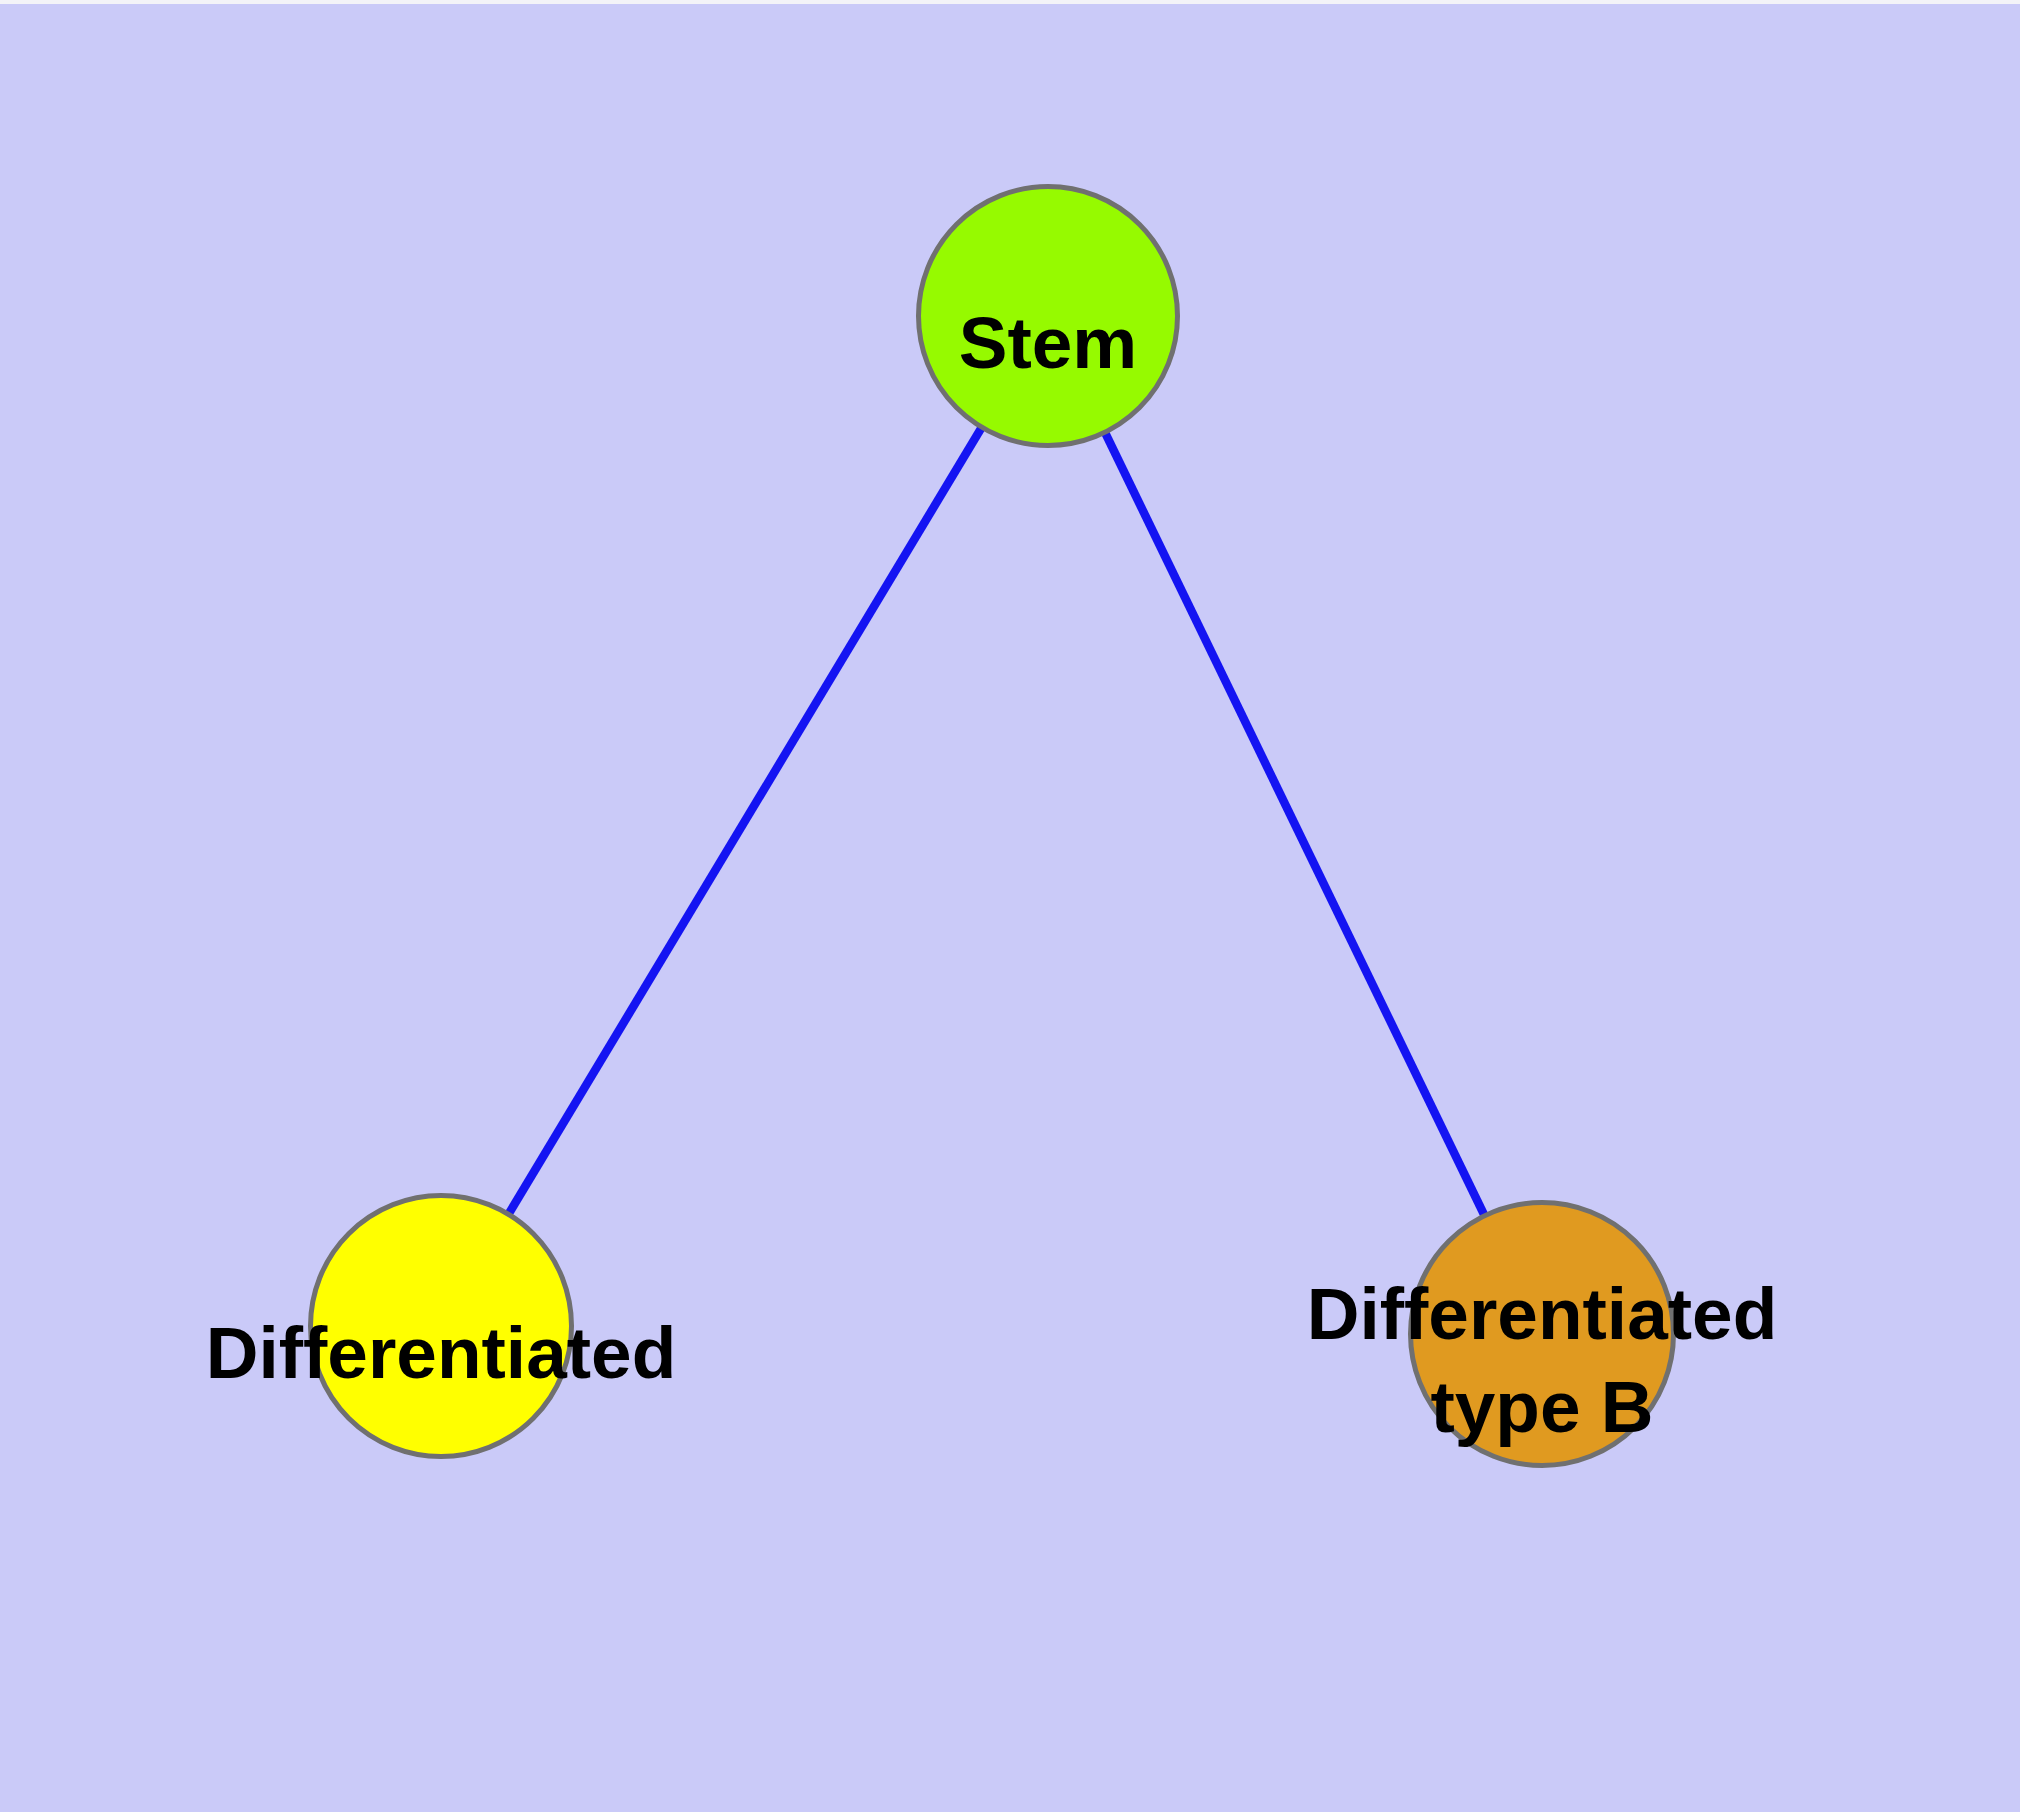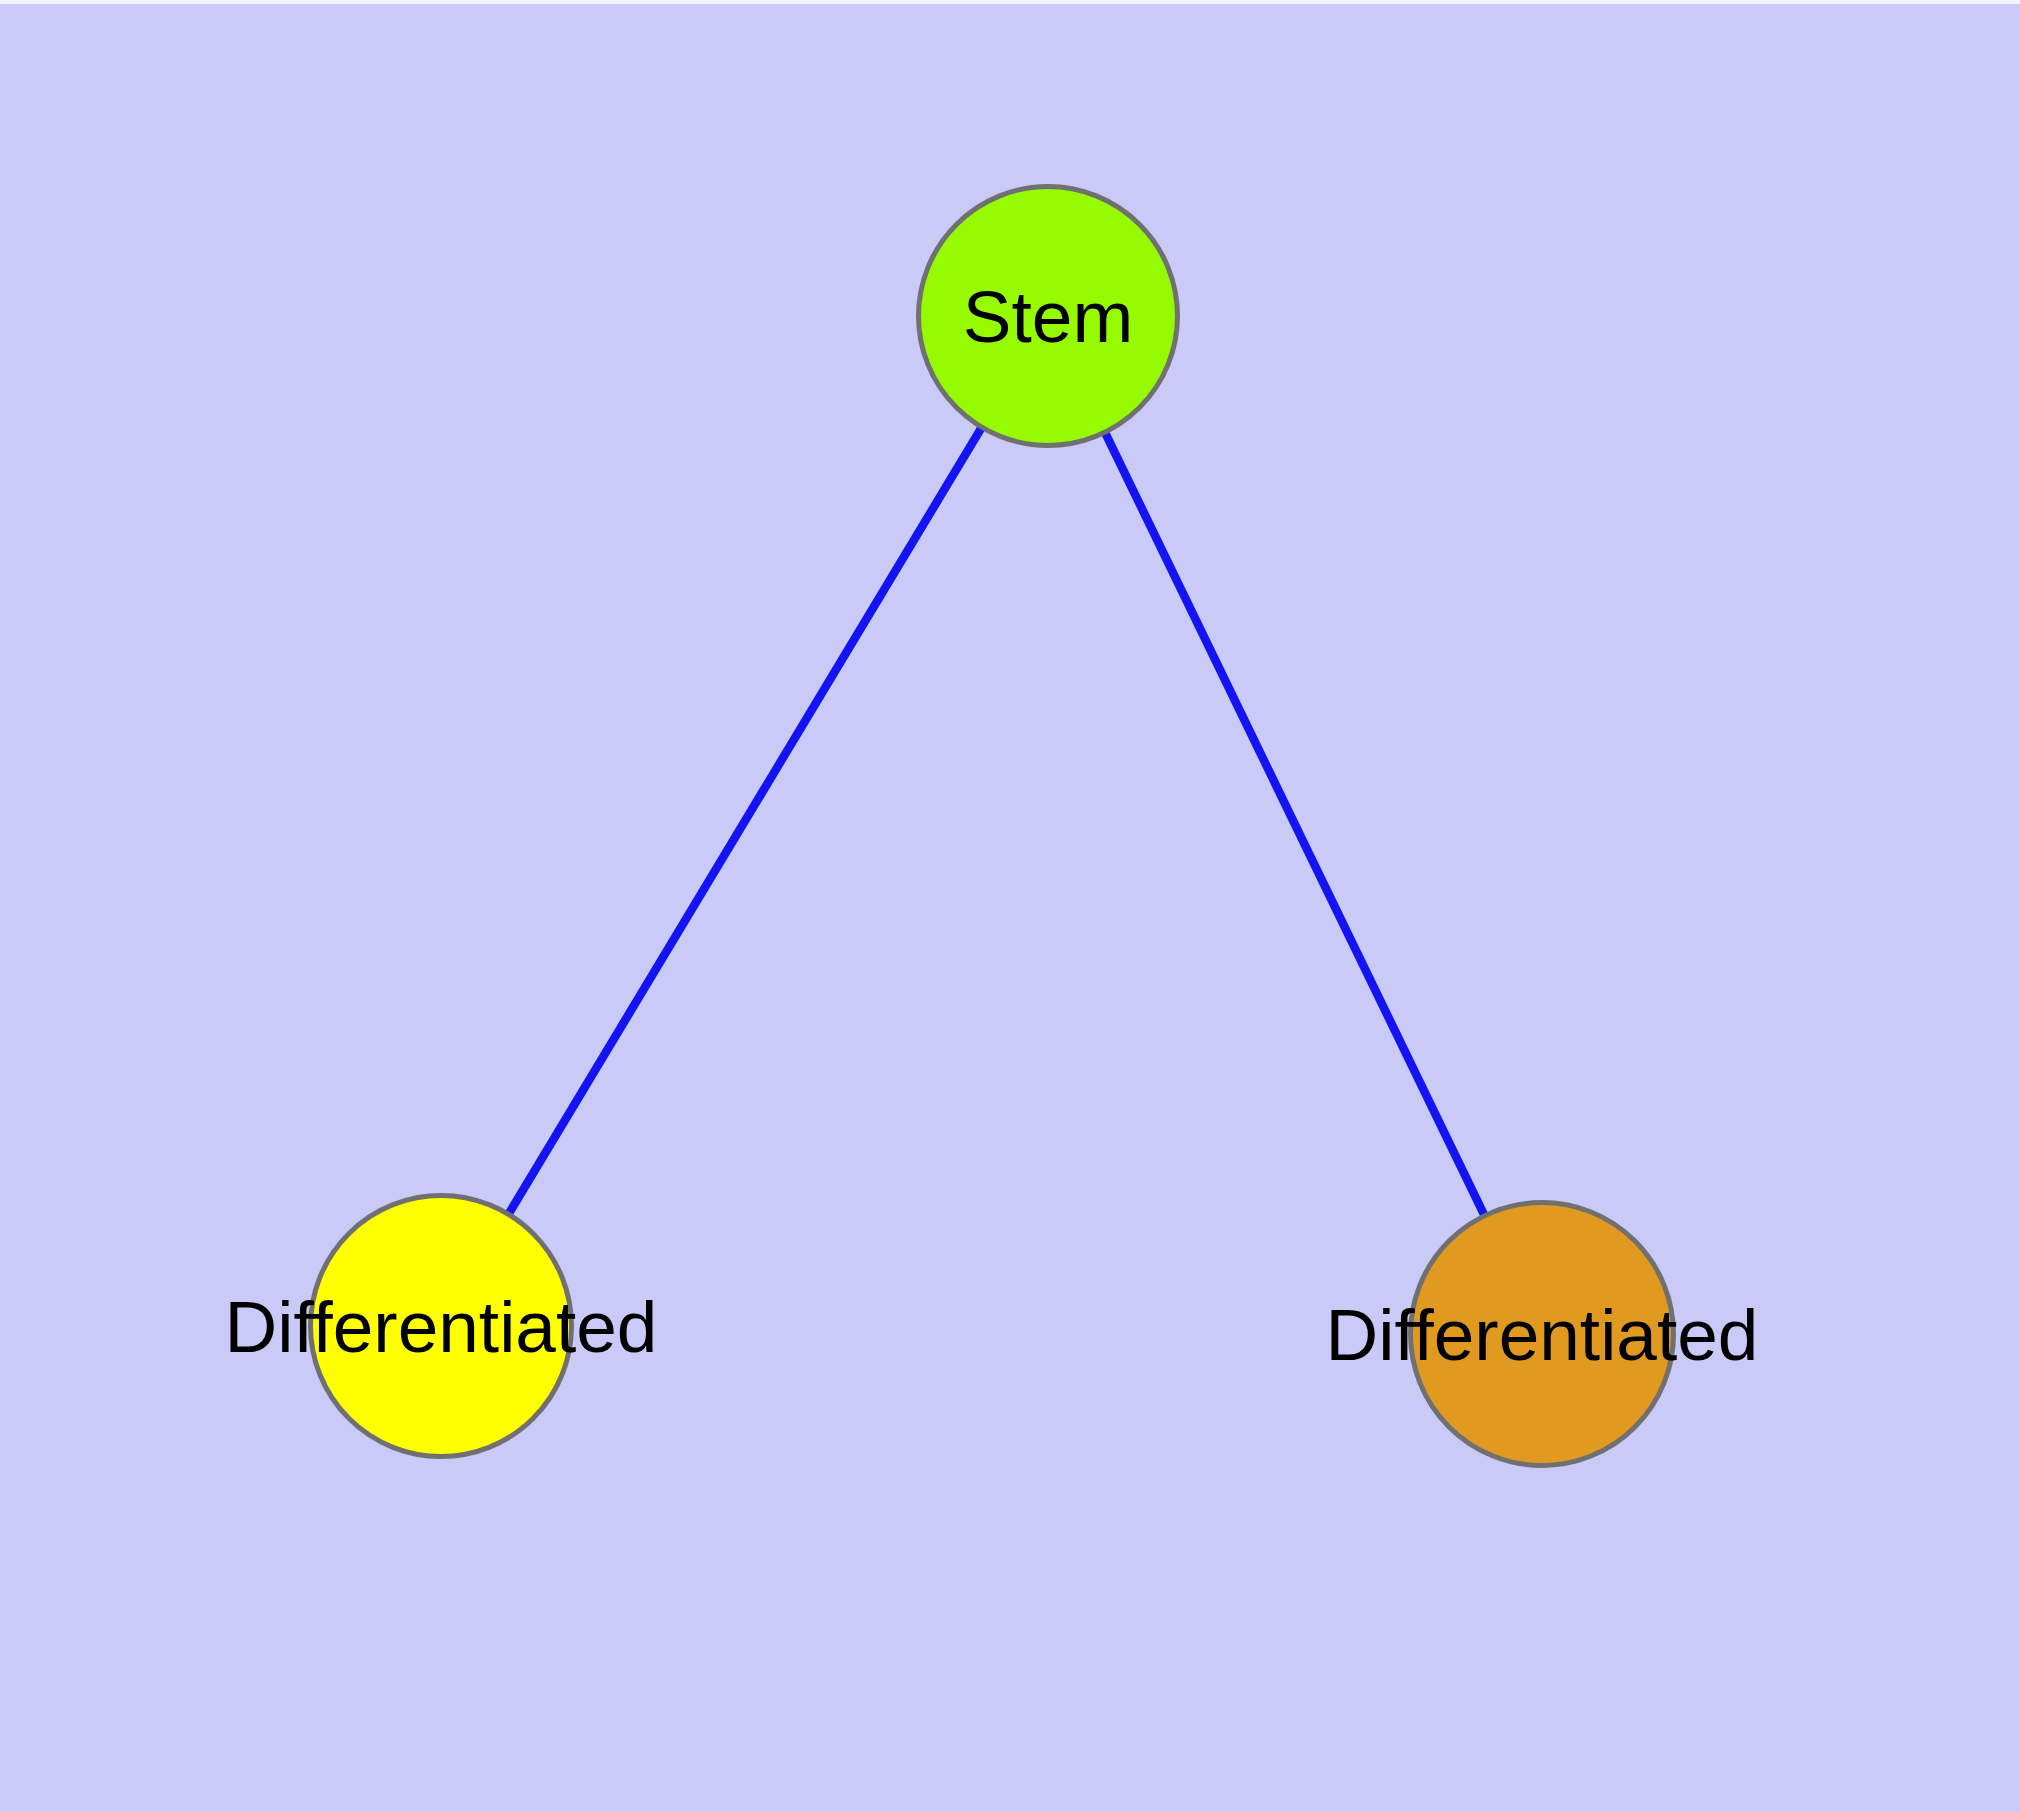--- a/index.html
+++ b/index.html
@@ -34,22 +34,23 @@
     border-style: solid;
     border-radius: 50%;
     box-sizing: content-box;
   }
   .node-label {
     position: absolute;
     z-index: 3;
     transform: translate(-50%, -50%);
     text-align: center;
     white-space: nowrap;
-    font-weight: normal;
+    font-weight: bold;
     pointer-events: none;
+    margin-top: 26px;
   }
   .label-line {
     display: block;
   }
 </style>
 </head>
 <body style="background: rgb(202, 202, 248);">
 
 <div class="canvas">
   <svg class="edges" width="2021" height="1812" viewBox="0 0 2384 2138">
@@ -64,15 +65,16 @@
   <div class="node" style="left: 1408px; top: 1200px; width: 258px; height: 258px; background: rgb(224, 154, 32); border-color: rgb(112, 112, 112); border-width: 5.1px;"></div>
 
   <div class="node-label" style="left: 1048px; top: 316px; color: rgb(0, 0, 0); font-size: 73px; line-height: 93px;">
     <span class="label-line">Stem</span>
   </div>
   <div class="node-label" style="left: 441px; top: 1326px; color: rgb(0, 0, 0); font-size: 73px; line-height: 93px;">
     <span class="label-line">Differentiated</span>
   </div>
   <div class="node-label" style="left: 1542px; top: 1334px; color: rgb(0, 0, 0); font-size: 73px; line-height: 93px;">
     <span class="label-line">Differentiated</span>
+    <span class="label-line">type B</span>
   </div>
 </div>
 
 
 </body></html>

